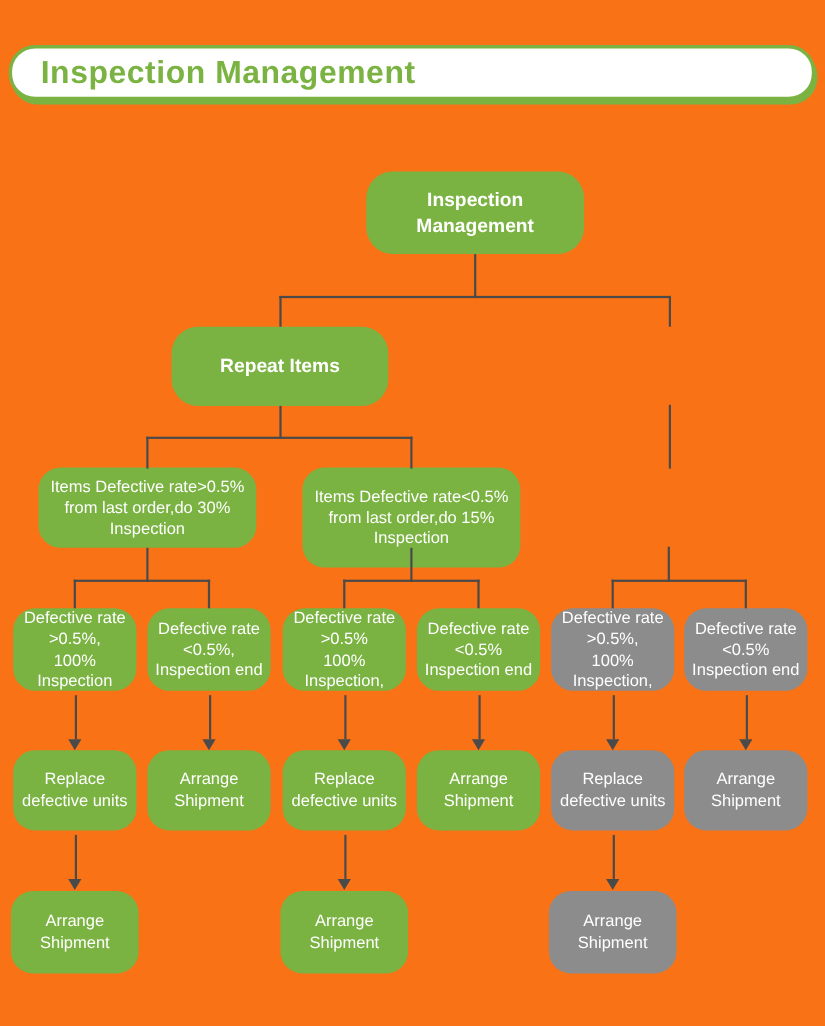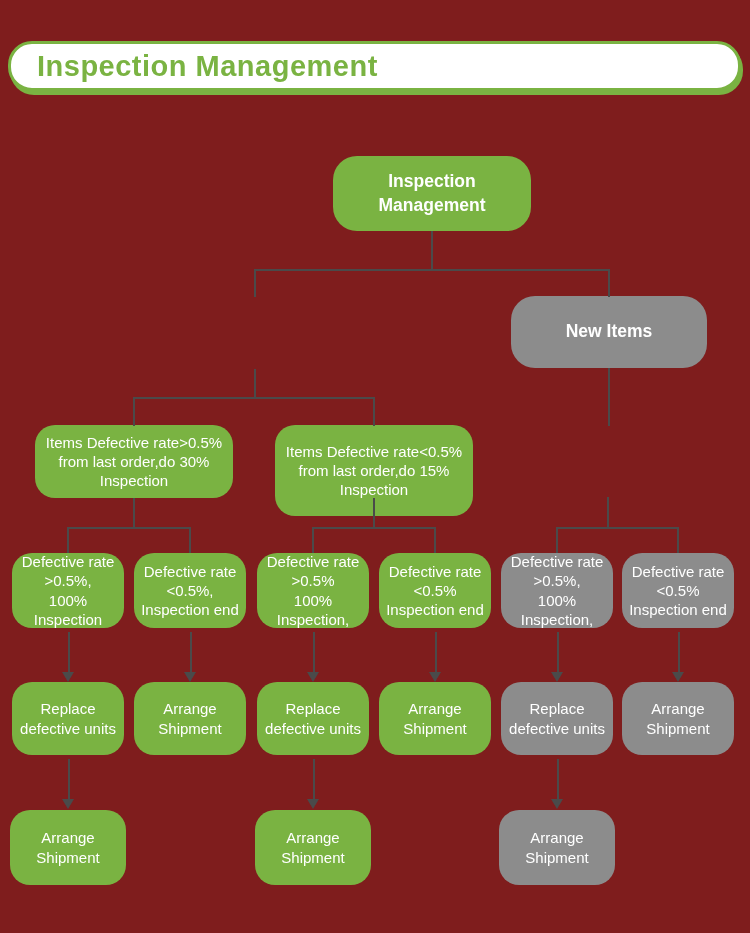--- a/index.html
+++ b/index.html
@@ -1,17 +1,17 @@
 <!DOCTYPE html>
 <html style="--green: #7AB342; --gray: #8C8C8C; --line: #4A4A4A;"><head>
 <meta charset="utf-8">
 <style>
   html, body { margin:0; padding:0; background:#ffffff; }
   body { width:750px; height:933px; font-family:"Liberation Sans", sans-serif; }
-  .canvas { position:relative; width:750px; height:933px; background:#7f1d1d; overflow:hidden; }
+  .canvas { position:relative; width:750px; height:933px; background:#f97316; overflow:hidden; }
 
   
   .header-box {
     position:absolute; left:8px; top:41px; width:727px; height:44px;
     border:3px solid var(--green); border-radius:24px;
     box-shadow:2px 4px 0 var(--green);
     display:flex; align-items:center; background:#fff;
   }
   .header-title {
     color:var(--green); font-weight:bold; font-size:29px;
@@ -45,21 +45,21 @@
 
 <div class="canvas">
 
   <div class="header-box">
     <div class="header-title">Inspection Management</div>
   </div>
 
   <div class="node green big" style="left:333px;top:156px;width:198px;height:75px">Inspection
 Management</div>
 
-  <div class="node gray big" style="left:511px;top:296px;width:196px;height:72px">New Items</div>
+  <div class="node green big" style="left:156px;top:297px;width:197px;height:72px">Repeat Items</div>
 
   <div class="node green small" style="left:35px;top:425px;width:198px;height:73px">Items Defective rate&gt;0.5%
 from last order,do 30%
 Inspection</div>
   <div class="node green small" style="left:275px;top:425px;width:198px;height:91px">Items Defective rate&lt;0.5%
 from last order,do 15%
 Inspection</div>
 
   <div class="node green small" style="left:12px;top:553px;width:112px;height:75px">Defective rate
 &gt;0.5%,

